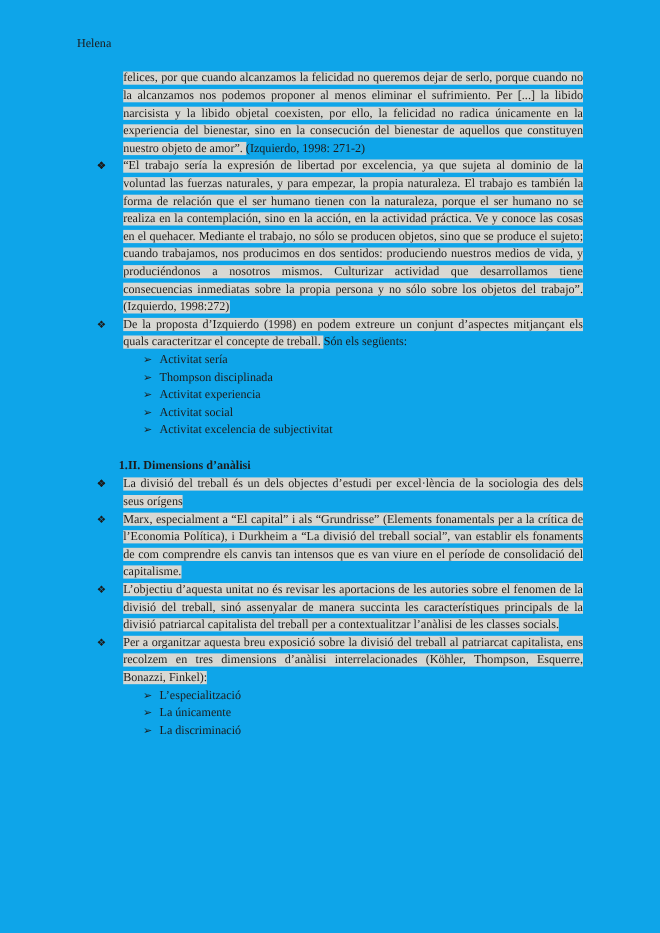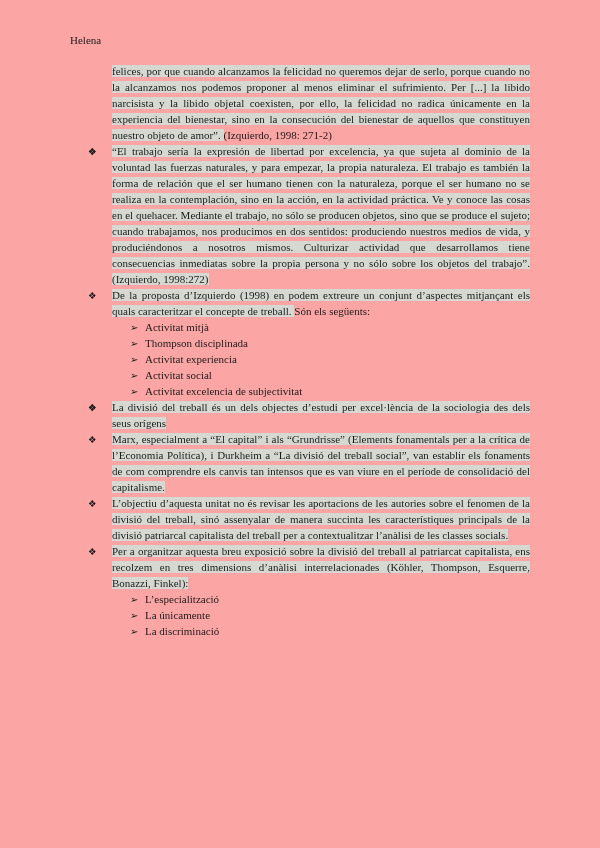--- a/index.html
+++ b/index.html
@@ -7,21 +7,21 @@
   body {
     width: 600px; height: 848px;
     background: #ffffff;
     font-family: "Liberation Serif", "DejaVu Serif", serif;
     color: #1b1b1b;
   }
   .page {
     width: 600px; height: 848px;
     padding: 33px 70px 0 70px;
     overflow: hidden;
-    background: #fca5a5;
+    background: #0ea5e9;
   }
   .header-name {
     font-size: 11px;
     line-height: 14px;
     margin-bottom: 16px;
   }
   .para, .bullet, .sub {
     font-size: 11px;
     line-height: 16px;
     text-align: justify;
@@ -60,35 +60,36 @@
 
   <div class="bullet">
     <span class="marker">❖</span><span class="hl">“El trabajo sería la expresión de libertad por excelencia, ya que sujeta al dominio de la voluntad las fuerzas naturales, y para empezar, la propia naturaleza. El trabajo es también la forma de relación que el ser humano tienen con la naturaleza, porque el ser humano no se realiza en la contemplación, sino en la acción, en la actividad práctica. Ve y conoce las cosas en el quehacer. Mediante el trabajo, no sólo se producen objetos, sino que se produce el sujeto; cuando trabajamos, nos producimos en dos sentidos: produciendo nuestros medios de vida, y produciéndonos a nosotros mismos. Culturizar actividad que desarrollamos tiene consecuencias inmediatas sobre la propia persona y no sólo sobre los objetos del trabajo”. (Izquierdo, 1998:272)</span>
   </div>
 
   <div class="bullet">
     <span class="marker">❖</span><span class="hl">De la proposta d’Izquierdo (1998) en podem extreure un conjunt d’aspectes mitjançant els quals caracteritzar el concepte de treball. </span><span>Són els següents:</span>
   </div>
 
   <div class="sub">
-    <span class="marker">➢</span><span>Activitat mitjà</span>
+    <span class="marker">➢</span><span>Activitat sería</span>
   </div>
   <div class="sub">
     <span class="marker">➢</span><span>Thompson disciplinada</span>
   </div>
   <div class="sub">
     <span class="marker">➢</span><span>Activitat experiencia</span>
   </div>
   <div class="sub">
     <span class="marker">➢</span><span>Activitat social</span>
   </div>
   <div class="sub">
     <span class="marker">➢</span><span>Activitat excelencia de subjectivitat</span>
   </div>
 
+  <div class="heading">1.II. Dimensions d’anàlisi</div>
 
   <div class="bullet">
     <span class="marker">❖</span>
   </div>
 
   <div class="bullet">
     <span class="marker">❖</span><span class="hl">La divisió del treball és un dels objectes d’estudi per excel·lència de la sociologia des dels seus orígens</span>
   </div>
 
   <div class="bullet">

